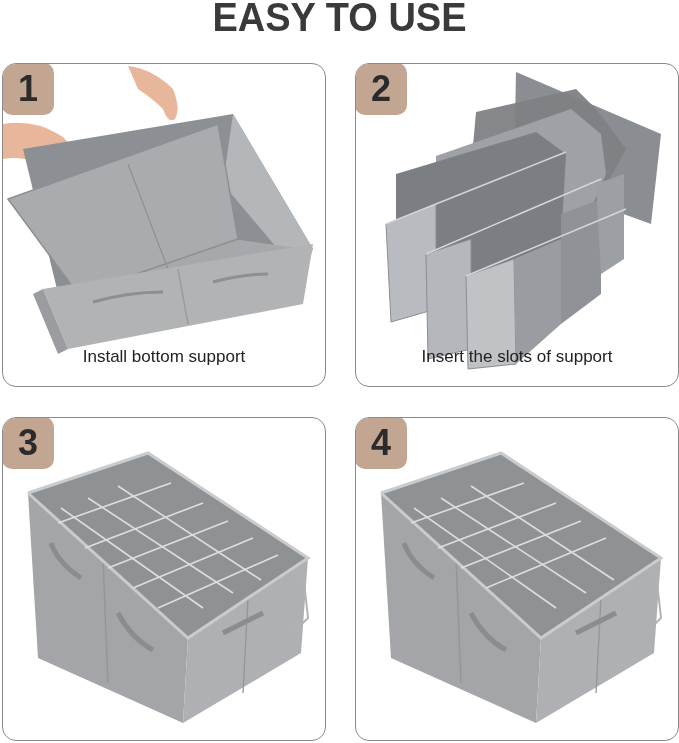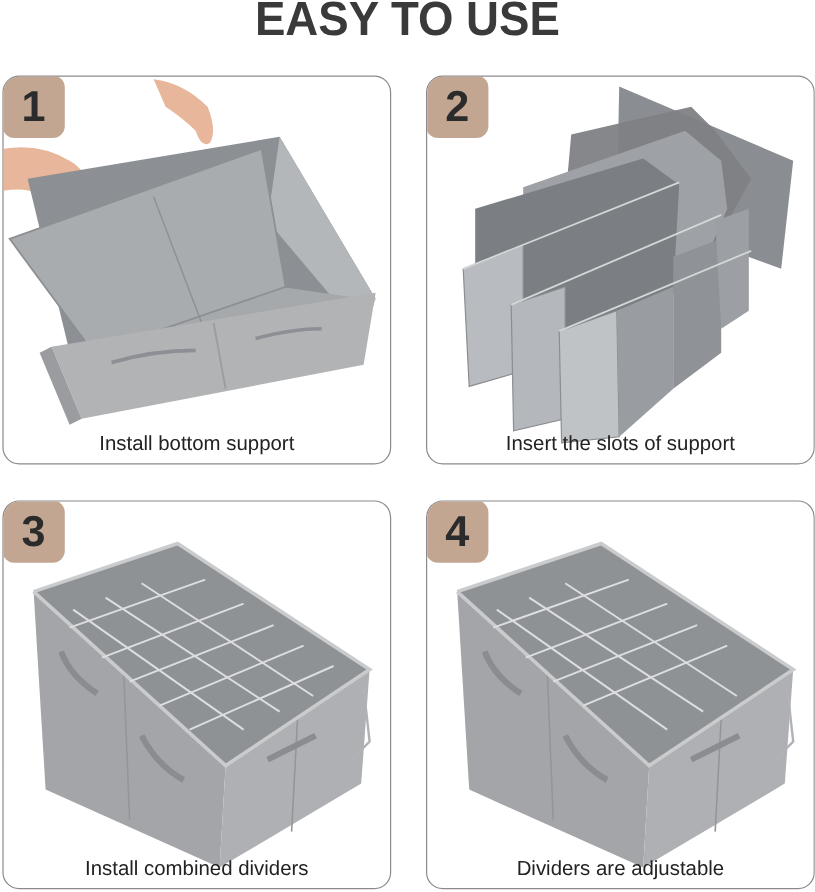--- a/index.html
+++ b/index.html
@@ -4,21 +4,21 @@
 <style>
   html, body { margin:0; padding:0; background:#ffffff; }
   body { width:679px; height:743px; position:relative; overflow:hidden; font-family:"Liberation Sans", sans-serif; }
   .title { position:absolute; top:-4px; left:0; width:679px; text-align:center; font-size:38px; font-weight:bold; color:#3a3a3a; letter-spacing:0px; transform:scaleY(1.05); }
   .panel { position:absolute; width:322px; height:322px; border:1px solid #8a8a8a; border-radius:14px; background:#fff; overflow:hidden; }
   .p1 { left:2px; top:63px; }
   .p2 { left:355px; top:63px; }
   .p3 { left:2px; top:417px; }
   .p4 { left:355px; top:417px; }
   .badge { position:absolute; left:-1px; top:-1px; width:52px; height:52px; background:#c3a691; border-radius:10px; display:flex; align-items:center; justify-content:center; font-size:36px; font-weight:bold; color:#2b2b2b; z-index:3; }
-  .caption { position:absolute; left:0; right:0; bottom:6px; text-align:center; font-size:17px; color:#222; z-index:3; }
+  .caption { position:absolute; left:0; right:0; bottom:19px; text-align:center; font-size:17px; color:#222; z-index:3; }
   .art { position:absolute; left:0; top:0; width:100%; height:100%; }
 </style>
 </head>
 <body>
 
 <div class="title">EASY TO USE</div>
 
 <div class="panel p1">
   <div class="badge">1</div>
   <svg class="art" viewBox="0 0 322 322">
@@ -87,21 +87,20 @@
       <line x1="105" y1="150" x2="225" y2="103"></line>
       <line x1="130" y1="170" x2="250" y2="120"></line>
       <line x1="155" y1="190" x2="275" y2="137"></line>
     </g>
 
     <path d="M48 125 Q55 145 78 160" stroke="#8a8c8f" stroke-width="5" fill="none"></path>
     <path d="M115 195 Q128 220 150 232" stroke="#8a8c8f" stroke-width="5" fill="none"></path>
     <path d="M220 215 Q240 205 260 195" stroke="#8a8c8f" stroke-width="5" fill="none"></path>
     <path d="M300 155 L305 200 L290 215" stroke="#b0b2b5" stroke-width="2" fill="none"></path>
   </svg>
-  <div class="caption">Install combined dividers</div>
 </div>
 
 <div class="panel p4">
   <div class="badge">4</div>
   <svg class="art" viewBox="0 0 322 322">
     <polygon points="25,75 145,35 305,140 185,220" fill="#8f9295"></polygon>
     <polygon points="25,75 185,220 180,305 35,240" fill="#a3a5a8"></polygon>
     <polygon points="185,220 305,140 298,235 180,305" fill="#aeb0b3"></polygon>
     <line x1="100" y1="140" x2="105" y2="265" stroke="#939598" stroke-width="1.3"></line>
     <line x1="245" y1="180" x2="240" y2="275" stroke="#939598" stroke-width="1.3"></line>
@@ -113,14 +112,13 @@
       <line x1="55" y1="105" x2="168" y2="65"></line>
       <line x1="82" y1="130" x2="200" y2="85"></line>
       <line x1="105" y1="150" x2="225" y2="103"></line>
       <line x1="130" y1="170" x2="250" y2="120"></line>
     </g>
     <path d="M48 125 Q55 145 78 160" stroke="#8a8c8f" stroke-width="5" fill="none"></path>
     <path d="M115 195 Q128 220 150 232" stroke="#8a8c8f" stroke-width="5" fill="none"></path>
     <path d="M220 215 Q240 205 260 195" stroke="#8a8c8f" stroke-width="5" fill="none"></path>
     <path d="M300 155 L305 200 L290 215" stroke="#b0b2b5" stroke-width="2" fill="none"></path>
   </svg>
-  <div class="caption">Dividers are adjustable</div>
 </div>
 
 </body></html>

